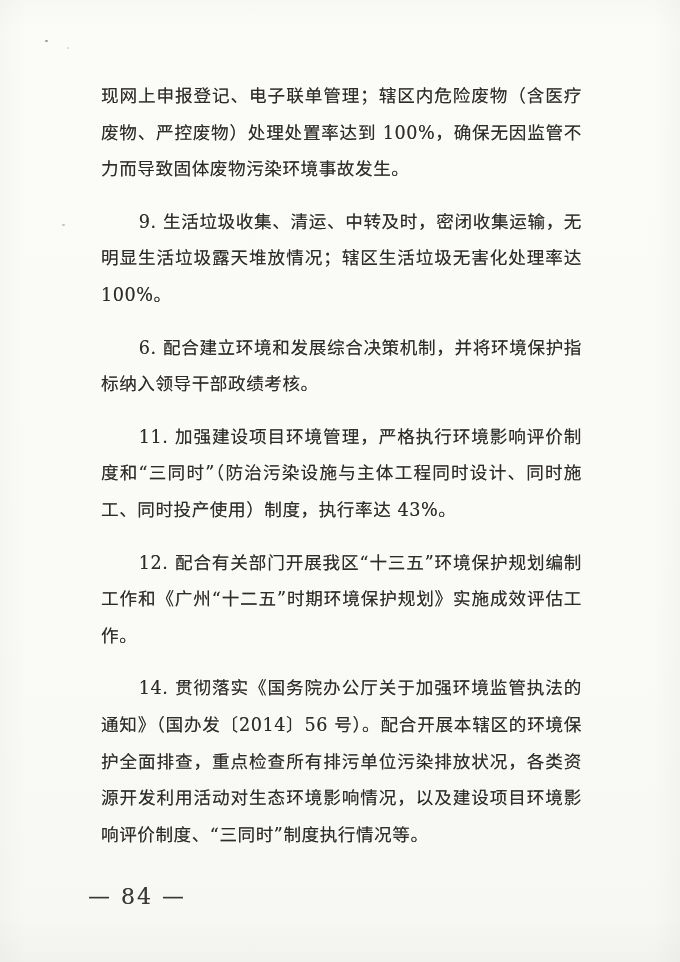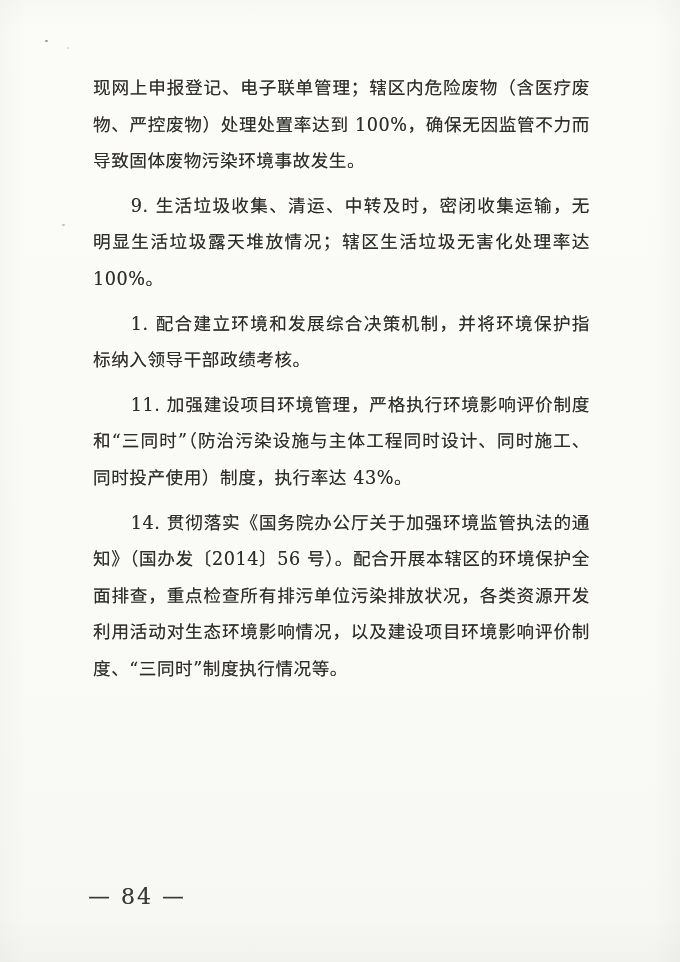--- a/index.html
+++ b/index.html
@@ -22,21 +22,21 @@
     box-sizing: border-box;
     color: #2e2c2a;
   }
   .text-block {
     position: absolute;
     top: 62px;
     left: 85px;
     width: 513px;
   }
   .text-block p {
-    margin: 8px;
+    margin: 16px;
     font-size: 17.6px;
     line-height: 36.6px;
     letter-spacing: 0.55px;
     text-align: justify;
     text-align-last: left;
     text-justify: inter-ideograph;
     color: #2e2c2a;
     
     text-shadow: 0 0 0.4px rgba(46,44,42,0.55);
   }
@@ -77,19 +77,20 @@
 <div class="page">
   <div class="vignette"></div>
 
   <span class="speck s1"></span>
   <span class="speck s2"></span>
   <span class="speck s3"></span>
 
   <div class="text-block">
     <p>现网上申报登记、电子联单管理；辖区内危险废物（含医疗废物、严控废物）处理处置率达到 100%，确保无因监管不力而导致固体废物污染环境事故发生。</p>
     <p class="indent">9. 生活垃圾收集、清运、中转及时，密闭收集运输，无明显生活垃圾露天堆放情况；辖区生活垃圾无害化处理率达 100%。</p>
-    <p class="indent">1. 配合建立环境和发展综合决策机制，并将环境保护指标纳入领导干部政绩考核。</p>
+    <p class="indent">6. 配合建立环境和发展综合决策机制，并将环境保护指标纳入领导干部政绩考核。</p>
     <p class="indent">11. 加强建设项目环境管理，严格执行环境影响评价制度和“三同时”（防治污染设施与主体工程同时设计、同时施工、同时投产使用）制度，执行率达 43%。</p>
+    <p class="indent">12. 配合有关部门开展我区“十三五”环境保护规划编制工作和《广州“十二五”时期环境保护规划》实施成效评估工作。</p>
     <p class="indent">14. 贯彻落实《国务院办公厅关于加强环境监管执法的通知》（国办发〔2014〕56 号）。配合开展本辖区的环境保护全面排查，重点检查所有排污单位污染排放状况，各类资源开发利用活动对生态环境影响情况，以及建设项目环境影响评价制度、“三同时”制度执行情况等。</p>
   </div>
 
   <div class="page-number">— 84 —</div>
 </div>
 
 </body></html>

